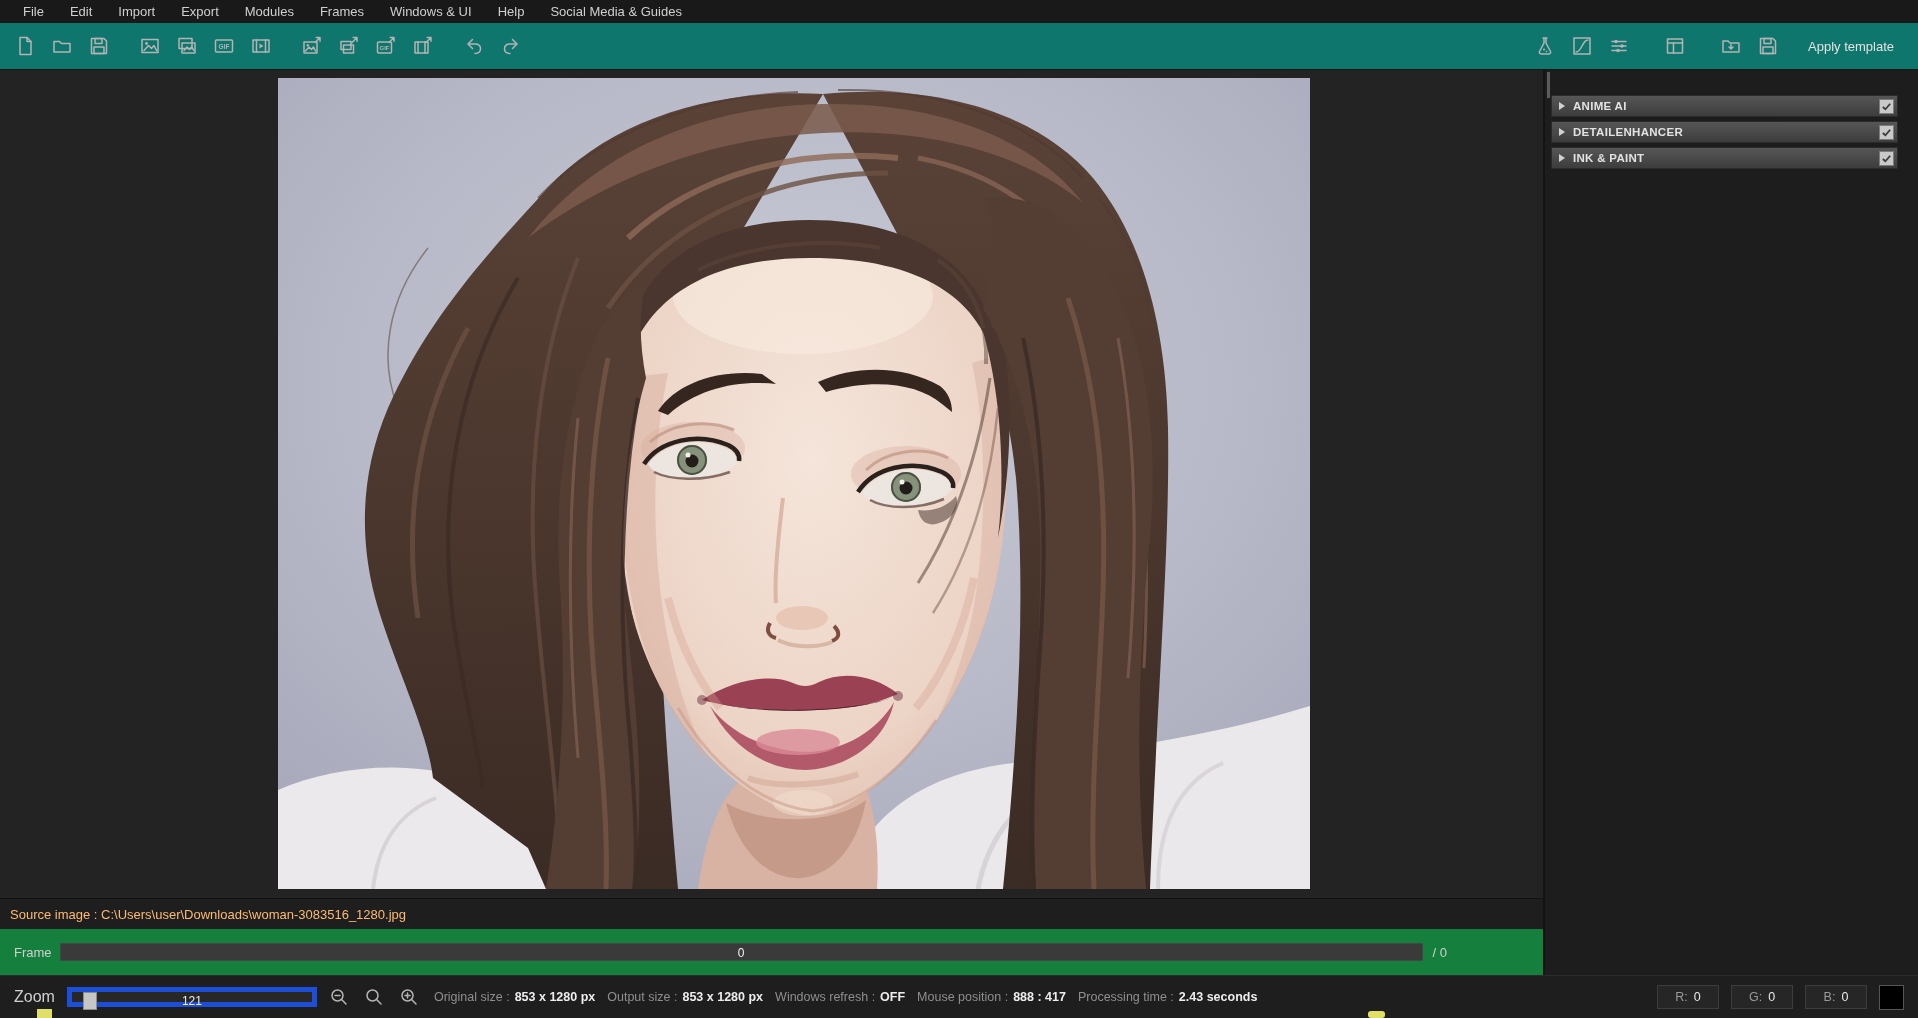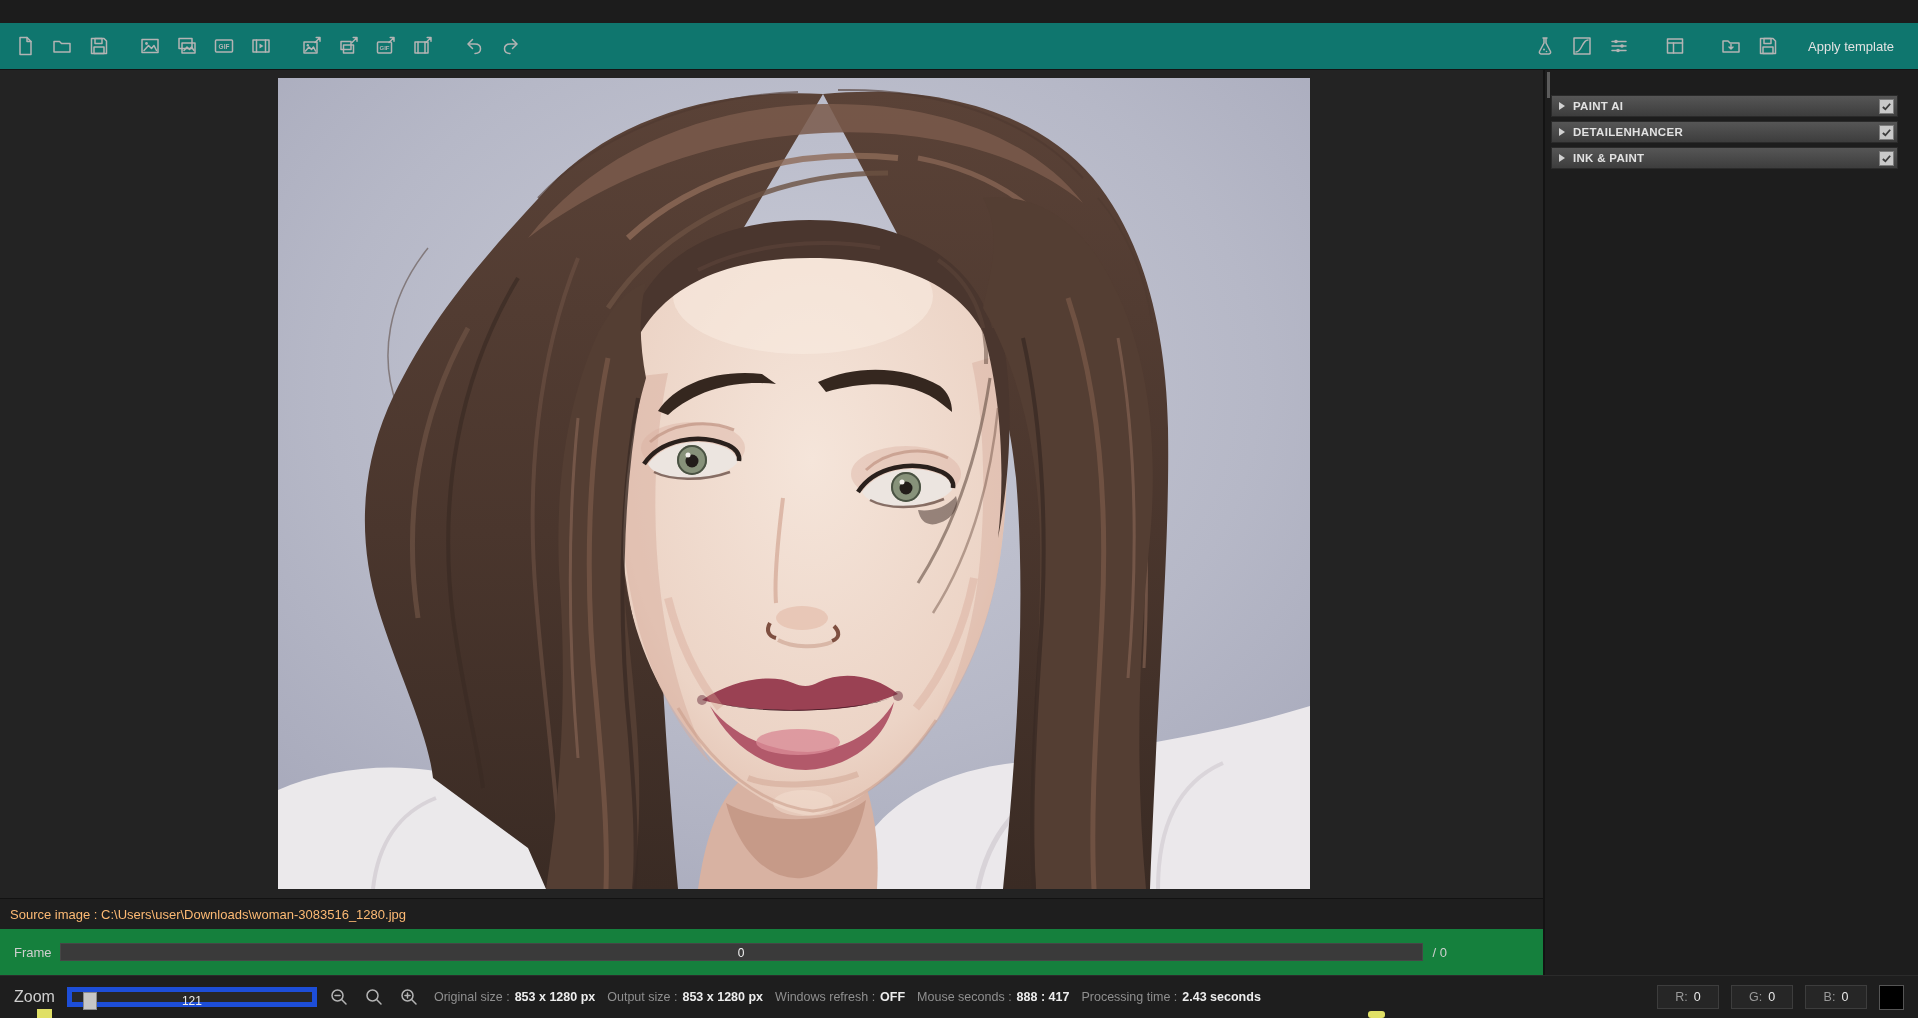--- a/index.html
+++ b/index.html
@@ -63,20 +63,31 @@
   
   .yellow-frag{position:absolute;background:#e0e066;z-index:6;}
   .yf1{left:37px;top:1009px;width:15px;height:9px;}
   .yf2{left:1368px;top:1011px;width:17px;height:7px;border-radius:3px;}
 </style>
 </head>
 <body>
 
 <div class="app">
 
+  <div class="menubar">
+    <span class="menu-item">File</span>
+    <span class="menu-item">Edit</span>
+    <span class="menu-item">Import</span>
+    <span class="menu-item">Export</span>
+    <span class="menu-item">Modules</span>
+    <span class="menu-item">Frames</span>
+    <span class="menu-item">Windows &amp; UI</span>
+    <span class="menu-item">Help</span>
+    <span class="menu-item">Social Media &amp; Guides</span>
+  </div>
 
   <div class="toolbar">
 
     <div class="tb-group">
       <div class="tb-btn">
         <svg width="20" height="20" viewBox="0 0 20 20">
           <path class="icon-stroke" d="M5 1.5 H12 L16 5.5 V18.5 H5 Z"></path>
             <path class="icon-stroke" d="M12 1.5 V5.5 H16"></path>
         </svg>
       </div>
@@ -380,21 +391,21 @@
       <svg width="20" height="20" viewBox="0 0 20 20">
         <circle class="icon-stroke" cx="8.5" cy="8.5" r="5.5"></circle>
         <line class="icon-stroke" x1="12.8" y1="12.8" x2="17" y2="17"></line>
         <line class="icon-stroke" x1="6" y1="8.5" x2="11" y2="8.5"></line>
         <line class="icon-stroke" x1="8.5" y1="6" x2="8.5" y2="11"></line>
       </svg>
     </div>
     <span class="stat"><span>Original size :</span><b>853 x 1280 px</b></span>
     <span class="stat"><span>Output size :</span><b>853 x 1280 px</b></span>
     <span class="stat"><span>Windows refresh :</span><b>OFF</b></span>
-    <span class="stat"><span>Mouse seconds :</span><b>888 : 417</b></span>
+    <span class="stat"><span>Mouse position :</span><b>888 : 417</b></span>
     <span class="stat"><span>Processing time :</span><b>2.43 seconds</b></span>
 
     <div class="rgb-cluster">
       <div class="rgb-box">
         <span class="lab">R:</span>
         <span class="val">0</span>
       </div>
       <div class="rgb-box">
         <span class="lab">G:</span>
         <span class="val">0</span>
@@ -406,21 +417,21 @@
       <div class="swatch"></div>
     </div>
   </div>
 
   <div class="v-divider"></div>
   <div class="side-panel">
     <div class="panel-scroll"></div>
 
     <div class="section first">
       <span class="tri"></span>
-      <span class="sec-label">PAINT AI</span>
+      <span class="sec-label">ANIME AI</span>
       <span class="sec-check">
         <svg width="11" height="11" viewBox="0 0 12 12">
           <path d="M2 6.5 L4.8 9 L10 3" stroke="#3c3c3c" stroke-width="2" fill="none"></path>
         </svg>
       </span>
     </div>
 
     <div class="section">
       <span class="tri"></span>
       <span class="sec-label">DETAILENHANCER</span>

